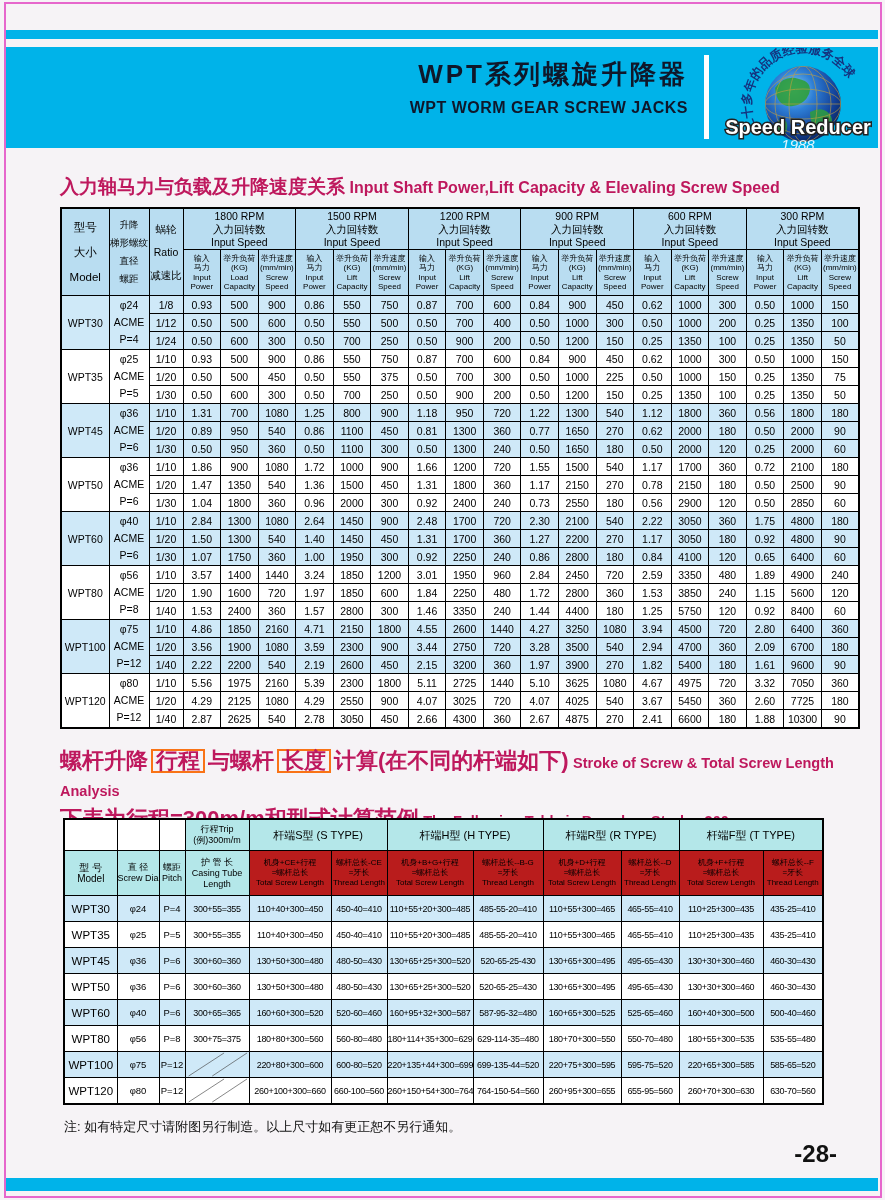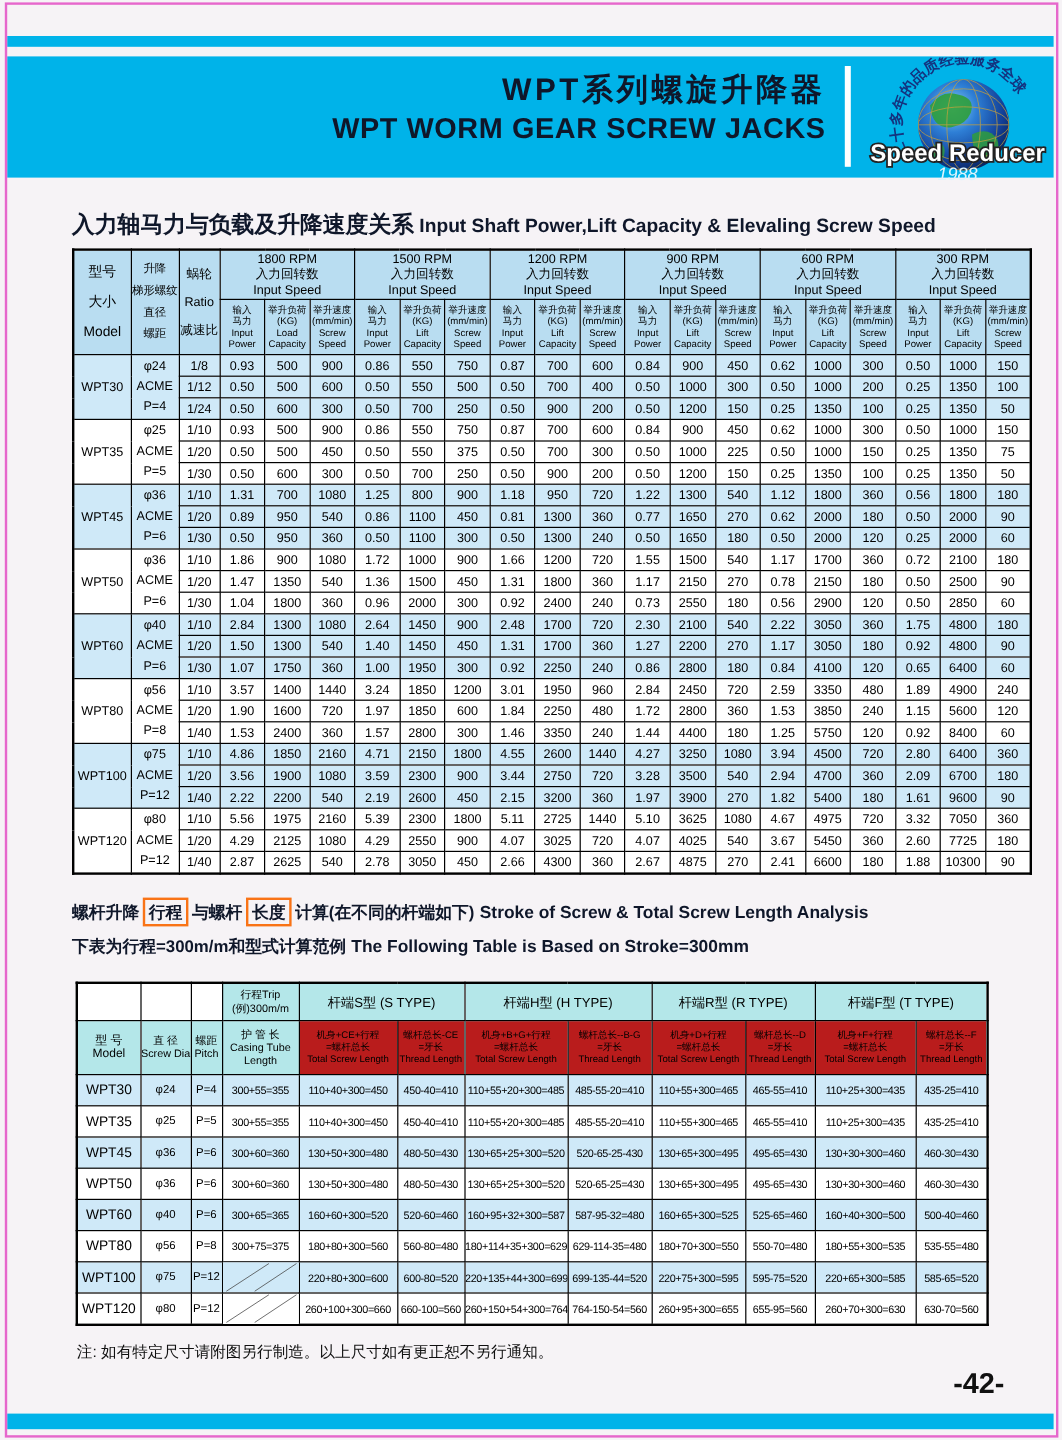--- a/index.html
+++ b/index.html
@@ -4,28 +4,28 @@
 <style>
   html,body{margin:0;padding:0;}
   body{width:885px;height:1200px;background:#fff;font-family:"Liberation Sans","DejaVu Sans",sans-serif;position:relative;}
   .page{position:absolute;left:0;top:0;width:885px;height:1200px;background:#f6f3f6;overflow:hidden;}
   .frame{position:absolute;left:4px;top:2px;width:874px;height:1192px;border:2px solid #e667cc;pointer-events:none;}
   .topbar{position:absolute;left:6px;top:30px;width:872px;height:9px;background:#00b3e9;}
   .botbar{position:absolute;left:6px;top:1178px;width:872px;height:13px;background:#00b3e9;}
   .header{position:absolute;left:6px;top:47px;width:872px;height:101px;background:#00b3e9;}
   .hdr-titles{position:absolute;right:190px;top:10px;text-align:right;color:#0f172a;font-weight:bold;}
   .hdr-titles .cn{font-size:26px;line-height:34px;letter-spacing:3px;}
-  .hdr-titles .en{font-size:24px;line-height:34px;letter-spacing:0.5px;}
+  .hdr-titles .en{font-size:16px;line-height:34px;letter-spacing:0.5px;}
   .hdr-sep{position:absolute;left:698px;top:8px;width:5px;height:84px;background:#fff;}
   .logo-svg{position:absolute;left:709px;top:1px;}
-  .sec-title{position:absolute;color:#0f172a;font-weight:bold;}
+  .sec-title{position:absolute;color:#be185d;font-weight:bold;}
   .sec1{left:60px;top:174px;}
   .sec1 .cn{font-size:19px;}  .sec1 .en{font-size:16px;}
   .sec2{left:60px;top:747px;line-height:27px;width:800px;}
-  .sec2 .cn{font-size:14px;} .sec2 .en{font-size:14.5px;}
+  .sec2 .cn{font-size:22px;} .sec2 .en{font-size:14.5px;}
   .boxed{display:inline-block;border:2px solid #f97316;padding:0 3px;line-height:20px;margin:0 3px;}
   table{border-collapse:collapse;table-layout:fixed;background:#fff;}
   th,td{border:1px solid #000;text-align:center;vertical-align:middle;padding:0;overflow:hidden;}
   .t1{position:absolute;left:60px;top:207px;width:800px;border:2px solid #000;}
   #t1-groups th{height:40px;}
   #t1-subs th{height:45px;}
   .t1-h{background:#b9ddf1;white-space:pre-line;font-weight:normal;}
   #t1-h-model{font-size:11.5px;line-height:25px;}
   #t1-h-screw{font-size:9.5px;line-height:18px;}
   #t1-h-ratio{font-size:10.5px;line-height:23px;}
@@ -966,17 +966,17 @@
           <td class="t2-val">764-150-54=560</td>
           <td class="t2-val">260+95+300=655</td>
           <td class="t2-val">655-95=560</td>
           <td class="t2-val">260+70+300=630</td>
           <td class="t2-val">630-70=560</td>
         </tr>
       </tbody>
   </table>
 
   <div class="note">注: 如有特定尺寸请附图另行制造。以上尺寸如有更正恕不另行通知。</div>
-  <div class="pagenum">-42-</div>
+  <div class="pagenum">-28-</div>
 
   <div class="botbar"></div>
   <div class="frame"></div>
 </div>
 
 </body></html>

